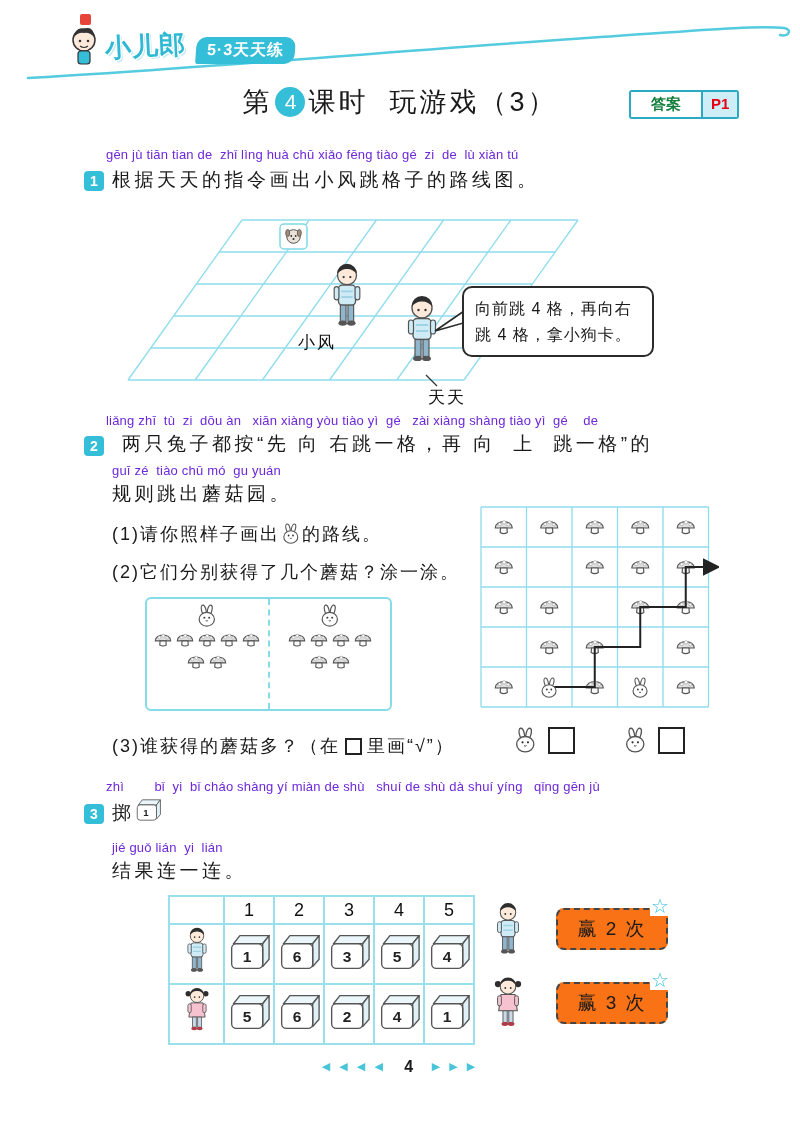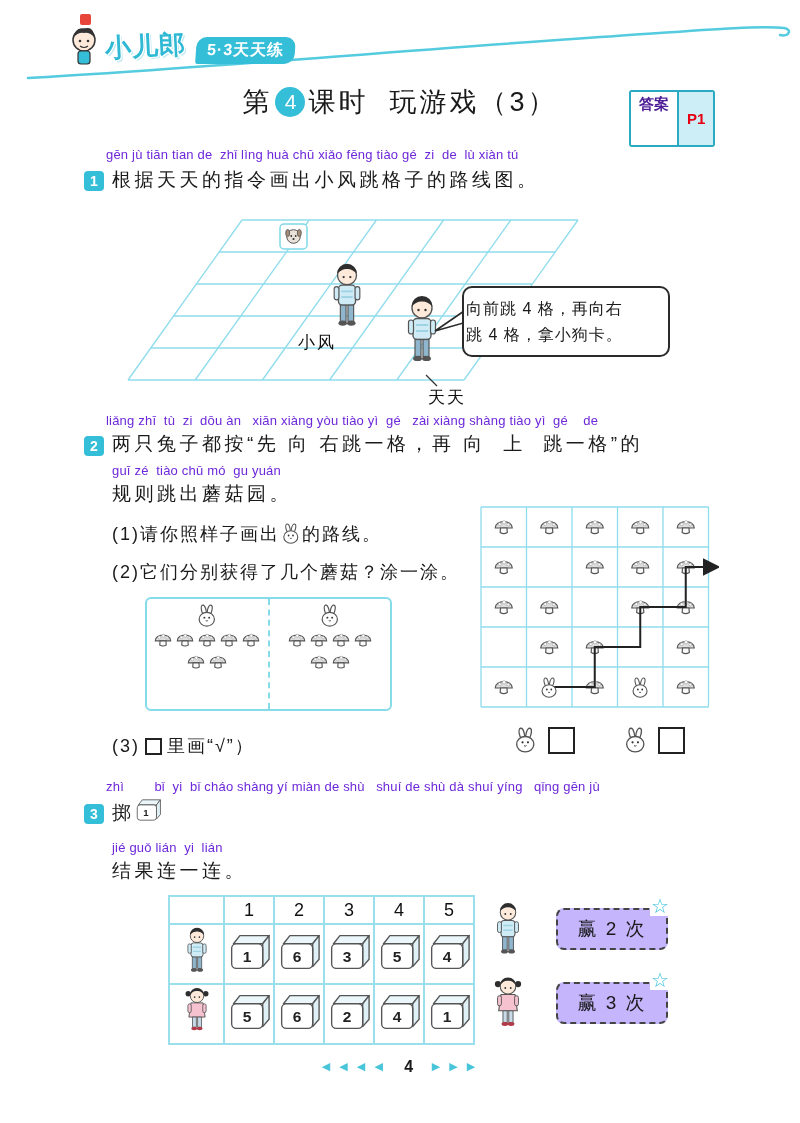--- a/index.html
+++ b/index.html
@@ -13,52 +13,52 @@
   .logo-text{font-size:26px;font-weight:bold;color:#2fb9d4;transform:rotate(-3deg);
     text-shadow:-1px -1px 0 #fff,1px -1px 0 #fff,-1px 1px 0 #fff,1px 1px 0 #fff,2px 2px 0 #bde9f2;letter-spacing:1px}
   .series-badge{position:absolute;left:196px;top:37px;background:#35bed8;color:#fff;font-weight:bold;
     font-size:16px;padding:3px 11px;border-radius:10px 10px 10px 3px;letter-spacing:1px;transform:skewX(-4deg)}
   .page-title{position:absolute;left:0;right:0;top:84px;text-align:center;font-size:27px;font-weight:normal;letter-spacing:3px}
   .page-title span{vertical-align:middle}
   .lesson-circle{display:inline-block;width:30px;height:30px;background:#35bed8;color:#fff;border-radius:50%;
     text-align:center;line-height:30px;font-size:21px;margin:0 3px;letter-spacing:0}
   .answer-box{position:absolute;left:629px;top:90px;display:flex;border:2px solid #2aa9c2;border-radius:3px;
     font-size:15px;font-weight:bold;overflow:hidden}
-  .ans-label{padding:3px 8px;background:#fff;color:#4c1d95}
-  .ans-page{padding:18px 8px;background:#cdeef6;color:#e60012;border-left:2px solid #2aa9c2}
+  .ans-label{padding:3px 20px;background:#fff;color:#15803d}
+  .ans-page{padding:3px 8px;background:#cdeef6;color:#e60012;border-left:2px solid #2aa9c2}
   
   .pinyin{position:absolute;font-size:13px;color:#6d28d9;white-space:pre;letter-spacing:.2px}
   .cn-line{position:absolute;font-size:19px;letter-spacing:3.5px;white-space:pre}
   .cn-flex{position:absolute;display:flex;align-items:center;font-size:19px;letter-spacing:3.5px;white-space:pre}
   .item-line{position:absolute;display:flex;align-items:center;font-size:18px;letter-spacing:2px;white-space:pre}
   .q-badge{position:absolute;width:20px;height:20px;background:#35bed8;color:#fff;font-weight:bold;font-size:14px;
     text-align:center;line-height:20px;border-radius:4px}
   
   .gridlines line{stroke:#8edcec;stroke-width:1.3}
   .fig-label{font-size:17px;fill:#111;letter-spacing:2px}
-  .bubble{position:absolute;left:462px;top:286px;width:208px;background:#fff;border:2px solid #2b2b2b;border-radius:10px;
-    padding:8px 2px;font-size:16px;line-height:1.6;letter-spacing:1px;z-index:2}
+  .bubble{position:absolute;left:462px;top:286px;width:192px;background:#fff;border:2px solid #2b2b2b;border-radius:10px;
+    padding:8px 11px;font-size:16px;line-height:1.6;letter-spacing:1px;z-index:2}
   .bubble-tail{position:absolute;left:433px;top:306px;z-index:1}
   
   .panel-box{position:absolute;left:145px;top:597px;width:247px;height:114px;border:2px solid #86dbe9;border-radius:6px;display:flex}
   .panel{flex:1;display:flex;flex-direction:column;align-items:center;padding-top:5px}
   .panel.first{border-right:2px dashed #86dbe9}
   .m-row{display:flex;gap:2px;justify-content:center;margin-top:2px}
   .inline-square{display:inline-block;width:17px;height:17px;border:2px solid #222;margin:0 5px}
   .check-pair{position:absolute;display:flex;align-items:center;gap:9px}
   .check-box{width:27px;height:27px;border:2px solid #222;background:#fff}
   
   #q3-table{position:absolute;left:168px;top:895px;border-collapse:collapse}
   #q3-table th,#q3-table td{border:2px solid #9adfec;text-align:center;vertical-align:middle;font-weight:normal}
   #q3-table th{width:50px;height:28px;font-size:18px;color:#111}
   #q3-table th.corner,#q3-table td.avatar-cell{width:55px}
   #q3-table td{height:57px}
   .result-avatar{position:absolute}
   .result-box{position:absolute;width:112px;height:42px;border:2px dashed #444;border-radius:8px;display:flex;
-    align-items:center;justify-content:center;font-size:19px;letter-spacing:2px;background:#c4b5fd}
+    align-items:center;justify-content:center;font-size:19px;letter-spacing:2px;background:#f97316}
   .result-box::after{content:"☆";position:absolute;top:-14px;right:-6px;color:#3ac0d8;font-size:20px;line-height:1;
     background:#fff;padding:0 1px}
   
   .footer{position:absolute;left:0;right:0;top:1058px;text-align:center;font-size:16px}
   .footer .arrows{color:#49c5da;font-size:11px;letter-spacing:3px;vertical-align:2px}
   .footer .pageno{font-weight:bold;margin:0 14px}
   .defs-holder{position:absolute;width:0;height:0;overflow:hidden}
 </style>
 </head>
 <body>
@@ -178,21 +178,21 @@
 <svg class="bubble-tail" width="36" height="30">
   <polygon points="34,3 2,25 34,16" fill="#fff" stroke="#2b2b2b" stroke-width="1.6"></polygon>
 </svg>
 <div class="bubble">
   <div>向前跳 4 格，再向右</div>
   <div>跳 4 格，拿小狗卡。</div>
 </div>
 
 <div class="pinyin" style="left:106px;top:413px">liǎng zhī  tù  zi  dōu àn   xiān xiàng yòu tiào yì  gé   zài xiàng shàng tiào yì  gé    de</div>
 <div class="q-badge" style="left:84px;top:436px">2</div>
-<div class="cn-line" style="left:112px;top:431px">两只兔子都按“先 向 右跳一格，再 向  上  跳一格”的</div>
+<div class="cn-line" style="left:122px;top:431px">两只兔子都按“先 向 右跳一格，再 向  上  跳一格”的</div>
 <div class="pinyin" style="left:112px;top:463px">guī zé  tiào chū mó  gu yuán</div>
 <div class="cn-line" style="left:112px;top:481px">规则跳出蘑菇园。</div>
 
 <div class="item-line" style="left:112px;top:522px">
   <span>(1)</span><span>请你照样子画出</span>
   <svg width="22" height="22" viewBox="0 0 22 22">
       <use href="#sym-rabbit"></use>
     </svg>
   <span>的路线。</span>
 </div>
@@ -299,21 +299,21 @@
       <use href="#sym-mushroom" x="15.75" y="174" width="22" height="22"></use>
       <use href="#sym-mushroom" x="106.75" y="174" width="22" height="22"></use>
       <use href="#sym-mushroom" x="197.75" y="174" width="22" height="22"></use>
       <polyline points="72.25,185 117.75,185 117.75,145 163.25,145 163.25,105 208.75,105 208.75,65 239.5,65" fill="none" stroke="#222" stroke-width="2" marker-end="url(#arrowhead)"></polyline>
       <use href="#sym-rabbit" x="61.25" y="175" width="22" height="22"></use>
       <use href="#sym-rabbit" x="152.25" y="175" width="22" height="22"></use>
     </g>
 </svg>
 
 <div class="item-line" style="left:112px;top:734px">
-  <span>(3)</span>
+  <span>(3)</span><span>谁获得的蘑菇多？（在</span>
   <span class="inline-square"></span>
   <span>里画“√”）</span>
 </div>
 <div class="check-pair" style="left:512px;top:727px">
   <svg width="27" height="27" viewBox="0 0 22 22">
       <use href="#sym-rabbit"></use>
     </svg>
   <span class="check-box"></span>
 </div>
 <div class="check-pair" style="left:622px;top:727px">

